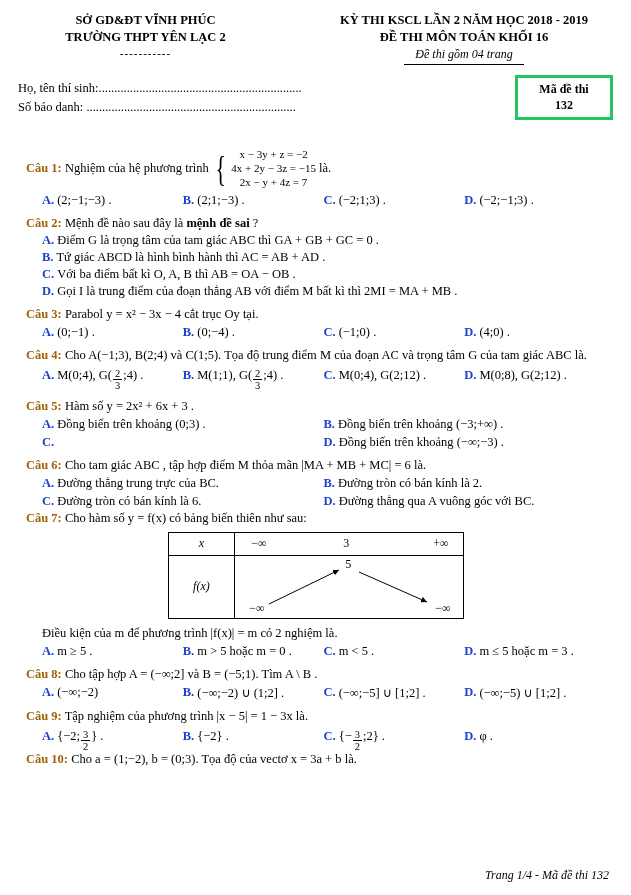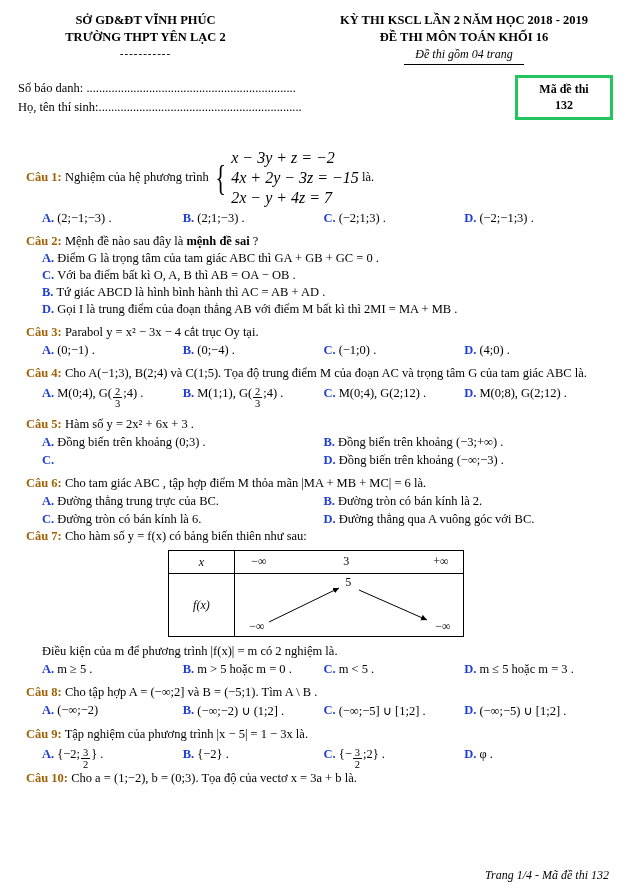--- a/index.html
+++ b/index.html
@@ -45,21 +45,21 @@
   .ans-letter { color:#1f3fd0; font-weight:bold; margin-right:3px; }
   .indent { padding-left:16px; }
   .sub-line { margin-top:2px; padding-left:16px; }
 
   
   .sys { display:inline-flex; align-items:center; vertical-align:middle; }
   .brace {
     font-size:36px; line-height:0.8; margin-right:2px;
     transform:scaleX(0.6); display:inline-block;
   }
-  .sys-lines { display:inline-block; line-height:1.25; font-style:italic; font-size:16px; }
+  .sys-lines { display:inline-block; line-height:1.25; font-size:11px;text-align:center; }
 
   
   .frac { display:inline-block; vertical-align:middle; text-align:center; font-size:10.5px; line-height:1.05; margin:0 1px; }
   .frac .num { display:block; padding:0 2px; }
   .frac .den { display:block; border-top:1px solid #000; padding:0 2px; }
 
   
   .vtable { margin:6px auto 0 auto; width:296px; border:1px solid #000; border-collapse:collapse; font-size:12px; }
   .vtable td { border:1px solid #000; padding:0; }
   .vt-row1 td { height:22px; text-align:center; }
@@ -87,22 +87,22 @@
     </div>
     <div class="hdr-right">
       <div class="l1">KỲ THI KSCL LẦN 2 NĂM HỌC 2018 - 2019</div>
       <div class="l2">ĐỀ THI MÔN TOÁN KHỐI 16</div>
       <div class="l4">Đề thi gồm 04 trang</div>
       <div class="rule"></div>
     </div>
   </div>
 
   <div class="cand">
+    <div class="line">Họ, tên thí sinh:.................................................................</div>
     <div class="line">Số báo danh: ...................................................................</div>
-    <div class="line">Họ, tên thí sinh:.................................................................</div>
     <div class="codebox">
       <div>Mã đề thi</div>
       <div>132</div>
     </div>
   </div>
 
   <div class="body">
 
     <div class="q" style="margin-top:22px;">
       <span class="q-label">Câu 1:</span>
@@ -136,22 +136,22 @@
         </div>
     </div>
 
     <div class="q">
       <span class="q-label">Câu 2:</span>
       <span>Mệnh đề nào sau đây là</span>
       <b>mệnh đề sai</b>
       <span>?</span>
     </div>
     <div class="sub-line"><span class="ans-letter">A.</span><span>Điểm G là trọng tâm của tam giác ABC thì  GA + GB + GC = 0 .</span></div>
+    <div class="sub-line"><span class="ans-letter">B.</span><span>Tứ giác ABCD là hình bình hành thì  AC = AB + AD .</span></div>
     <div class="sub-line"><span class="ans-letter">C.</span><span>Với ba điểm bất kì O, A, B thì  AB = OA − OB .</span></div>
-    <div class="sub-line"><span class="ans-letter">B.</span><span>Tứ giác ABCD là hình bình hành thì  AC = AB + AD .</span></div>
     <div class="sub-line"><span class="ans-letter">D.</span><span>Gọi I là trung điểm của đoạn thẳng AB với điểm M bất kì thì  2MI = MA + MB .</span></div>
 
     <div class="q">
       <span class="q-label">Câu 3:</span>
       <span>Parabol  y = x² − 3x − 4 cắt trục Oy tại.</span>
     </div>
     <div class="ans-row ans-4 indent">
       <div class="ans">
           <span class="ans-letter">A.</span>
           <span>(0;−1) .</span>

